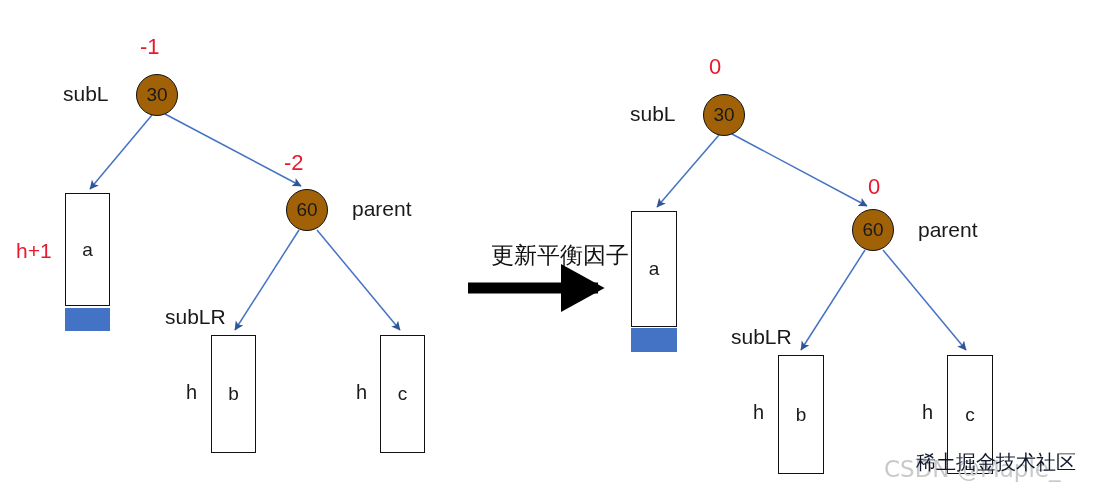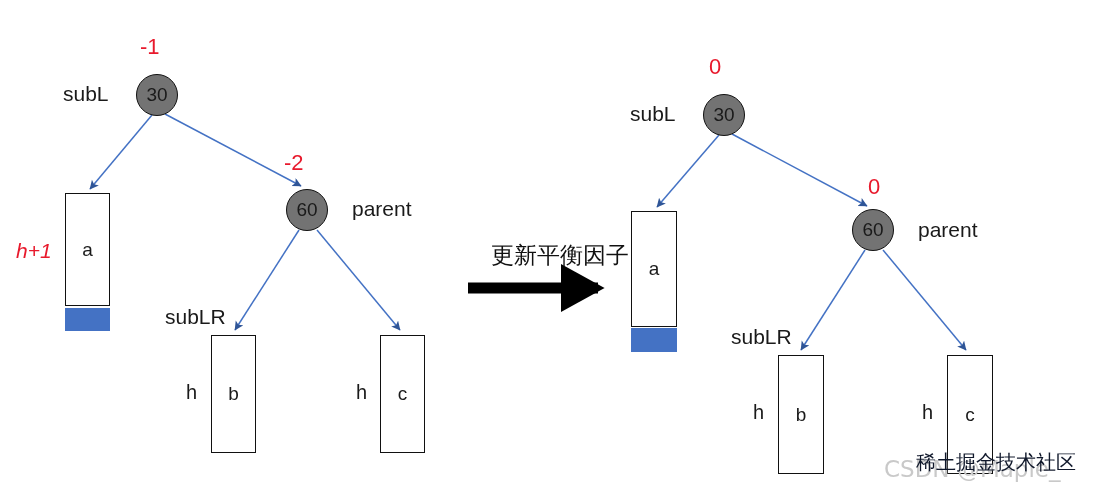--- a/index.html
+++ b/index.html
@@ -6,21 +6,21 @@
   body{
     width:1099px;height:490px;background:#ffffff;
     font-family:"Liberation Sans","DejaVu Sans",sans-serif;
     position:relative;overflow:hidden;
   }
   #canvas{position:absolute;left:0;top:0;width:1099px;height:490px;}
   .lyr{position:absolute;left:0;top:0;width:1099px;height:490px;}
 
   .node{
     position:absolute;width:42px;height:42px;border-radius:50%;
-    border:1.6px solid #111;background:#737373;
+    border:1.6px solid #111;background:#a16207;
     display:flex;align-items:center;justify-content:center;
     font-size:19px;color:#1a1a1a;box-sizing:border-box;
   }
   .box{
     position:absolute;border:1.6px solid #111;background:#fff;
     display:flex;align-items:center;justify-content:center;
     font-size:19px;color:#1a1a1a;box-sizing:border-box;
   }
   .bluefill{position:absolute;background:#4472c4;box-sizing:border-box;}
   .lbl{position:absolute;font-size:21px;color:#1a1a1a;white-space:nowrap;}
@@ -68,21 +68,21 @@
     <div class="lbl" style="left:63px;top:82px;">subL</div>
 
     <div class="node" style="left:136px;top:74px;">30</div>
 
     <div class="bf" style="left:284px;top:150px;">-2</div>
 
     <div class="node" style="left:286px;top:189px;">60</div>
 
     <div class="lbl" style="left:352px;top:197px;">parent</div>
 
-    <div class="redlbl" style="left:16px;top:239px;font-style:italic;">h+1</div>
+    <div class="redlbl" style="left:16px;top:239px;">h+1</div>
 
     <div class="box" style="left:65px;top:193px;width:45px;height:113px;">a</div>
 
     <div class="bluefill" style="left:65px;top:308px;width:45px;height:23px;"></div>
 
     <div class="lbl" style="left:165px;top:305px;">subLR</div>
 
     <div class="lbl" style="left:186px;top:381px;font-size:20px;">h</div>
 
     <div class="box" style="left:211px;top:335px;width:45px;height:118px;">b</div>

